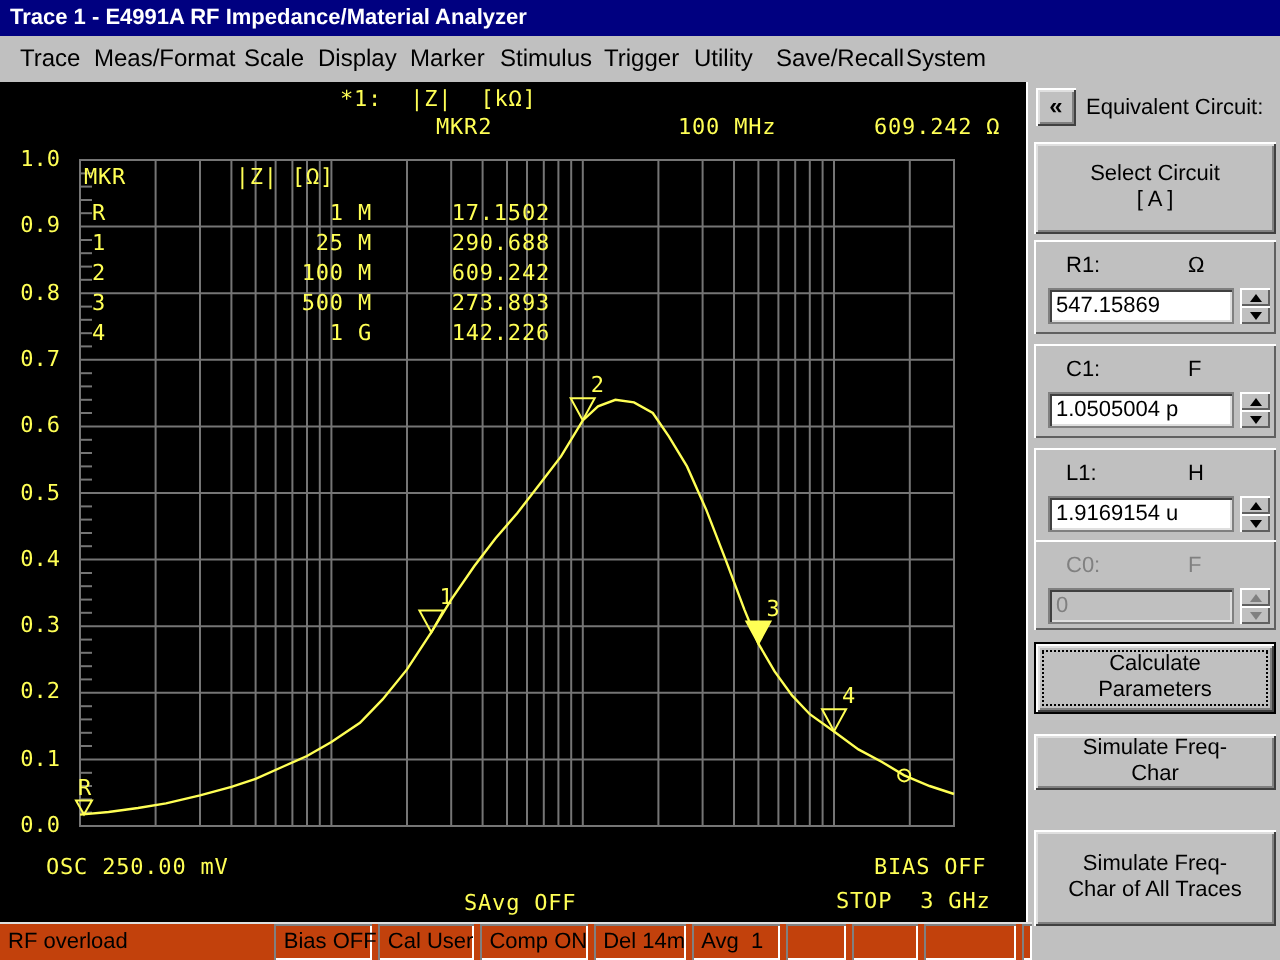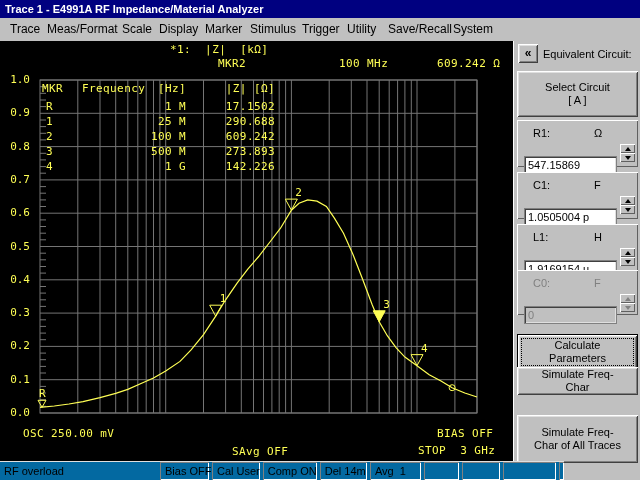--- a/index.html
+++ b/index.html
@@ -34,33 +34,33 @@
   #eq-title{position:absolute;left:29px;top:7px;font-size:11px;color:#000;}
   .sk-btn{position:absolute;left:3px;width:121px;box-sizing:border-box;font-size:11px;color:#000;
           display:flex;flex-direction:column;align-items:center;justify-content:center;text-align:center;line-height:13px;}
   .sk-btn .lbl{width:90px;}
   .sk-btn.focused{border:1px solid #000;}
   .focus-rect{position:absolute;inset:3px;border:1px dotted #000;pointer-events:none;}
   .pgroup{position:absolute;left:3px;width:121px;box-sizing:border-box;}
   .pgroup .prow{position:absolute;left:0;top:7px;width:100%;font-size:11px;color:#000;}
   .pgroup .pname{position:absolute;left:16px;}
   .pgroup .punit{position:absolute;left:77px;}
-  .pgroup .pinput{position:absolute;left:7px;top:36px;width:93px;height:18px;background:#fff;color:#000;
+  .pgroup .pinput{position:absolute;left:7px;top:24px;width:93px;height:18px;background:#fff;color:#000;
                   font-size:11px;line-height:16px;padding-left:3px;box-sizing:border-box;
                   box-shadow:inset 1px 1px 0 #404040,inset -1px -1px 0 #dfdfdf;border:1px solid #808080;}
   .pgroup .spin{position:absolute;left:103px;top:24px;width:15px;height:18px;display:flex;flex-direction:column;}
   .spin-btn{flex:1;display:flex;align-items:center;justify-content:center;}
   .arr-up{width:0;height:0;border-left:3px solid transparent;border-right:3px solid transparent;border-bottom:4px solid #000;}
   .arr-dn{width:0;height:0;border-left:3px solid transparent;border-right:3px solid transparent;border-top:4px solid #000;}
   .pgroup.disabled .pname,.pgroup.disabled .punit{color:#808080;}
   .pgroup.disabled .pinput{background:#c0c0c0;color:#808080;}
   .pgroup.disabled .arr-up{border-bottom-color:#808080;}
   .pgroup.disabled .arr-dn{border-top-color:#808080;}
   
-  #statusbar{position:absolute;left:0;top:461px;width:564px;height:19px;background:#0369a1;
+  #statusbar{position:absolute;left:0;top:461px;width:516px;height:19px;background:#c2410c;
              border-top:1px solid #dfdfdf;box-sizing:border-box;display:flex;align-items:stretch;font-size:11px;color:#000;}
   #status-msg{width:189px;box-sizing:border-box;padding-left:4px;line-height:18px;}
   .status-cell{margin-left:3px;box-sizing:border-box;line-height:18px;padding-left:5px;
                box-shadow:inset 1px 1px 0 #808080,inset -1px -1px 0 #ffffff;white-space:pre;}
 </style>
 </head>
 <body>
 
 <div id="root">
 
@@ -189,24 +189,20 @@
       </svg>
 
     <div class="scr" style="left:170px;top:3px;">*1:  |Z|  [kΩ]</div>
 
     <div class="scr" style="left:218px;top:17px;">MKR2</div>
     <div class="scr" style="left:339px;top:17px;">100 MHz</div>
     <div class="scr" style="left:437px;top:17px;">609.242 Ω</div>
 
     <div class="mtr" style="top:42px;align-items:center;">
       <span class="c1" style="padding-left:2px;">MKR</span>
-      <span class="c2">
-        <span>Frequency</span>
-        <span>[Hz]</span>
-      </span>
       <span class="c3">|Z| [Ω]</span>
     </div>
     <div id="marker-rows">
         <div class="mtr" style="top: 60px;">
           <span class="c1">R</span>
           <span class="c2">
             <span class="single">1 M</span>
           </span>
           <span class="c3">17.1502</span>
         </div>
@@ -323,21 +319,21 @@
             <div class="spin-btn panel-up">
               <div class="arr-up"></div>
             </div>
             <div class="spin-btn panel-up">
               <div class="arr-dn"></div>
             </div>
           </div>
         </div>
       </div>
     <div id="action-buttons">
-        <div class="sk-btn bevel-up focused" style="top: 293px; height: 36px;">
+        <div class="sk-btn bevel-up focused" style="top: 280px; height: 36px;">
           <div class="lbl">Calculate Parameters</div>
           <div class="focus-rect"></div>
         </div>
         <div class="sk-btn bevel-up" style="top: 326px; height: 28px;">
           <div class="lbl">Simulate Freq-Char</div>
         </div>
         <div class="sk-btn bevel-up" style="top: 374px; height: 48px;">
           <div class="lbl">Simulate Freq-Char of All Traces</div>
         </div>
       </div>

